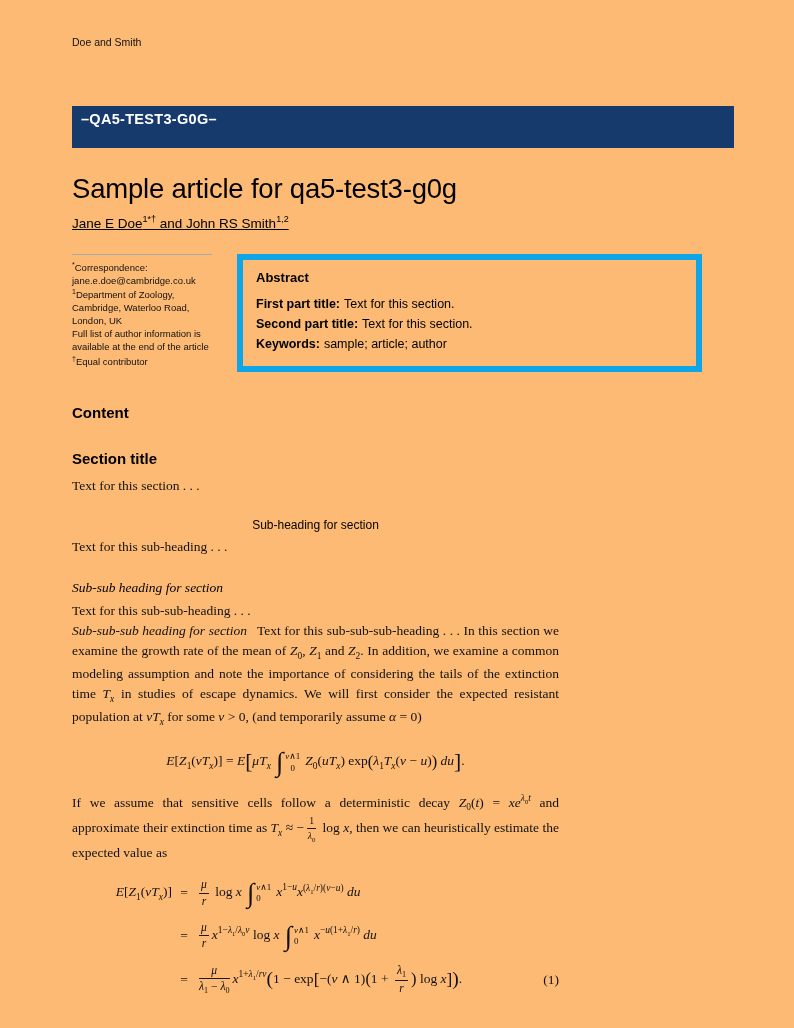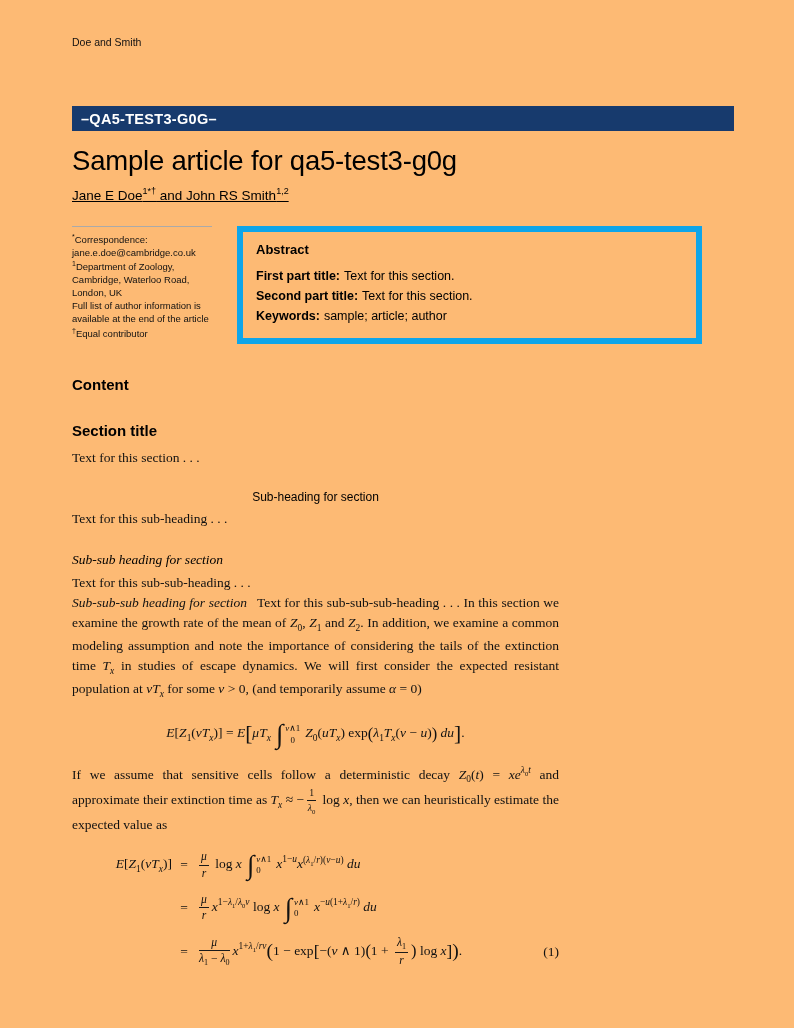--- a/index.html
+++ b/index.html
@@ -8,27 +8,27 @@
     width:794px; height:1028px; overflow:hidden; position:relative;
     background:#fdba74; color:#1a1a1a;
     padding:36px 60px 0 72px;
     font-family:"Liberation Serif", serif;
   }
   .running-head {
     font-family:"Liberation Sans", sans-serif;
     font-size:10.5px; color:#111;
   }
   .banner {
-    margin-top:58px; height:25px; line-height:27px;
+    margin-top:58px; height:42px; line-height:27px;
     background:var(--banner_bg, #173a6d); color:var(--banner_text, #ffffff);
     font-family:"Liberation Sans", sans-serif;
     font-weight:bold; font-size:14.5px; padding:0 9px; letter-spacing:0.3px;
   }
   .title {
-    margin-top:14px;
+    margin-top:25px;
     font-family:"Liberation Sans", sans-serif;
     font-weight:normal; font-size:27.5px; letter-spacing:-0.2px; color:#000;
   }
   .authors {
     margin-top:9px;
     font-family:"Liberation Sans", sans-serif;
     font-size:13.5px; color:#000;text-decoration:underline;
   }
   .authors sup { font-size:9px; }
   .meta { display:flex; gap:25px; margin-top:23px; align-items:flex-start; }

